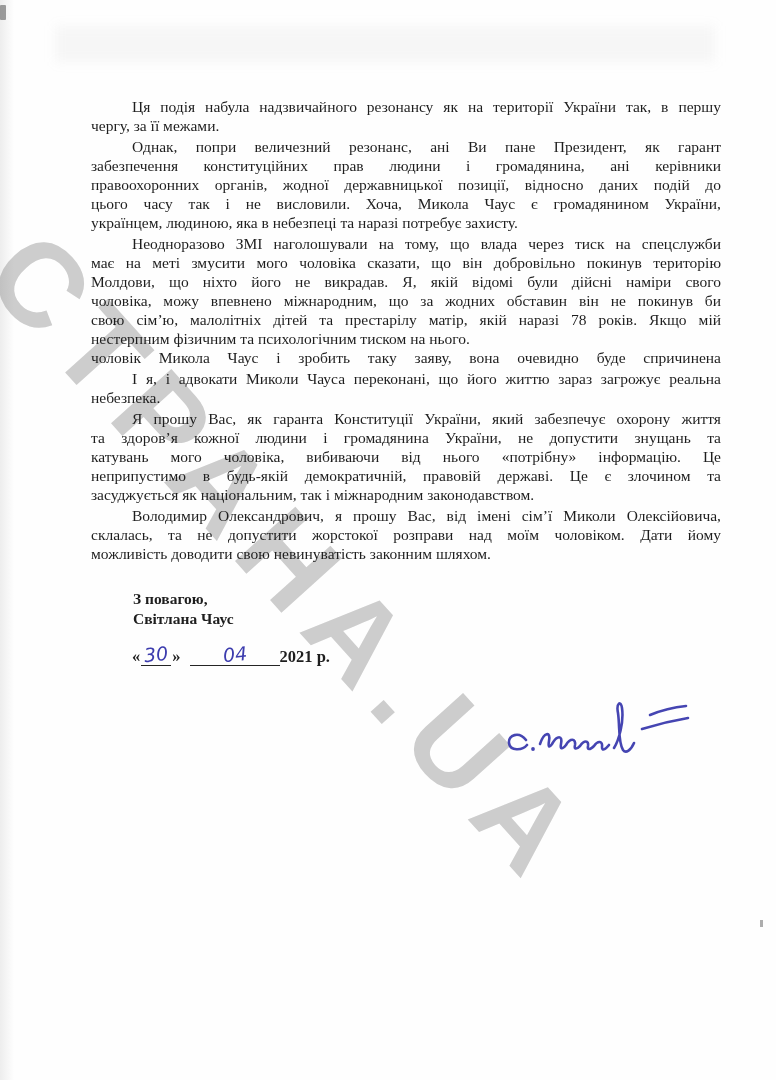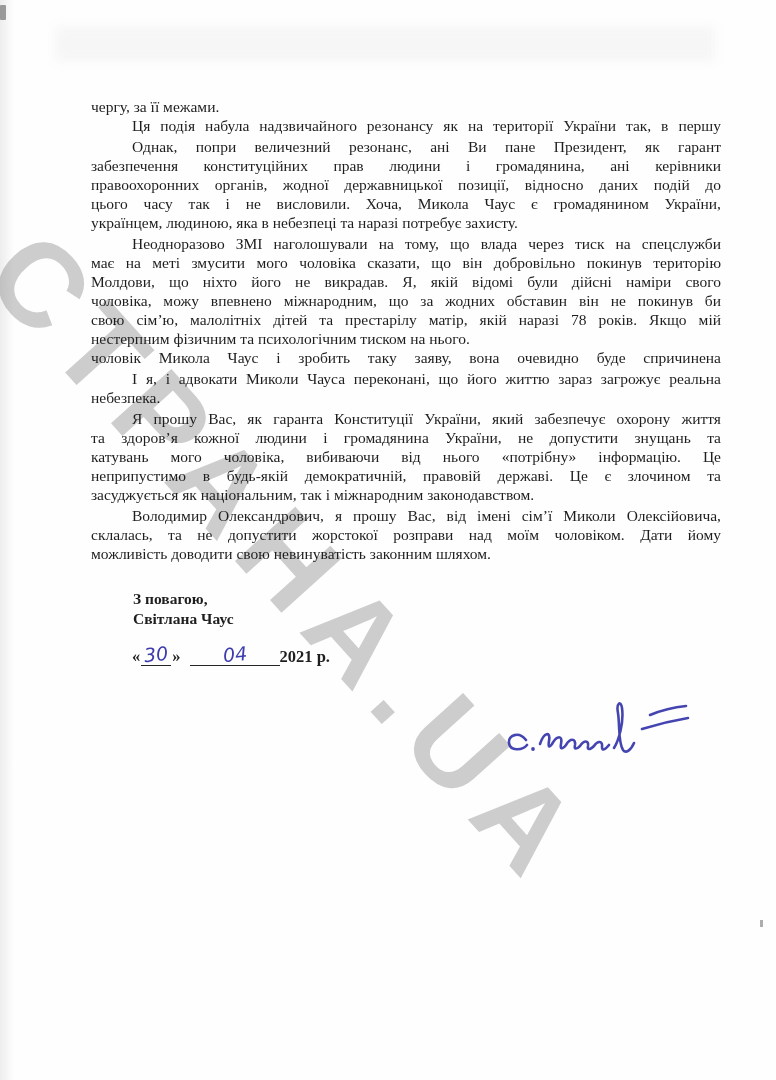--- a/index.html
+++ b/index.html
@@ -62,22 +62,22 @@
   <div class="scan-band"></div>
   <div class="edge-strip"></div>
   <div class="corner-mark"></div>
   <div class="speck"></div>
 
   <div class="watermark">СТРАНА.UA</div>
 
   <div class="letter">
 
     <div class="para">
+      <div class="line first">Ця подія набула надзвичайного резонансу як на території України так, в першу</div>
       <div class="line last">чергу, за її межами.</div>
-      <div class="line first">Ця подія набула надзвичайного резонансу як на території України так, в першу</div>
     </div>
 
     <div class="para">
       <div class="line first">Однак, попри величезний резонанс, ані Ви пане Президент, як гарант</div>
       <div class="line">забезпечення конституційних прав людини і громадянина, ані керівники</div>
       <div class="line">правоохоронних органів, жодної державницької позиції, відносно даних подій до</div>
       <div class="line">цього часу так і не висловили. Хоча, Микола Чаус є громадянином України,</div>
       <div class="line last">українцем, людиною, яка в небезпеці та наразі потребує захисту.</div>
     </div>
 

